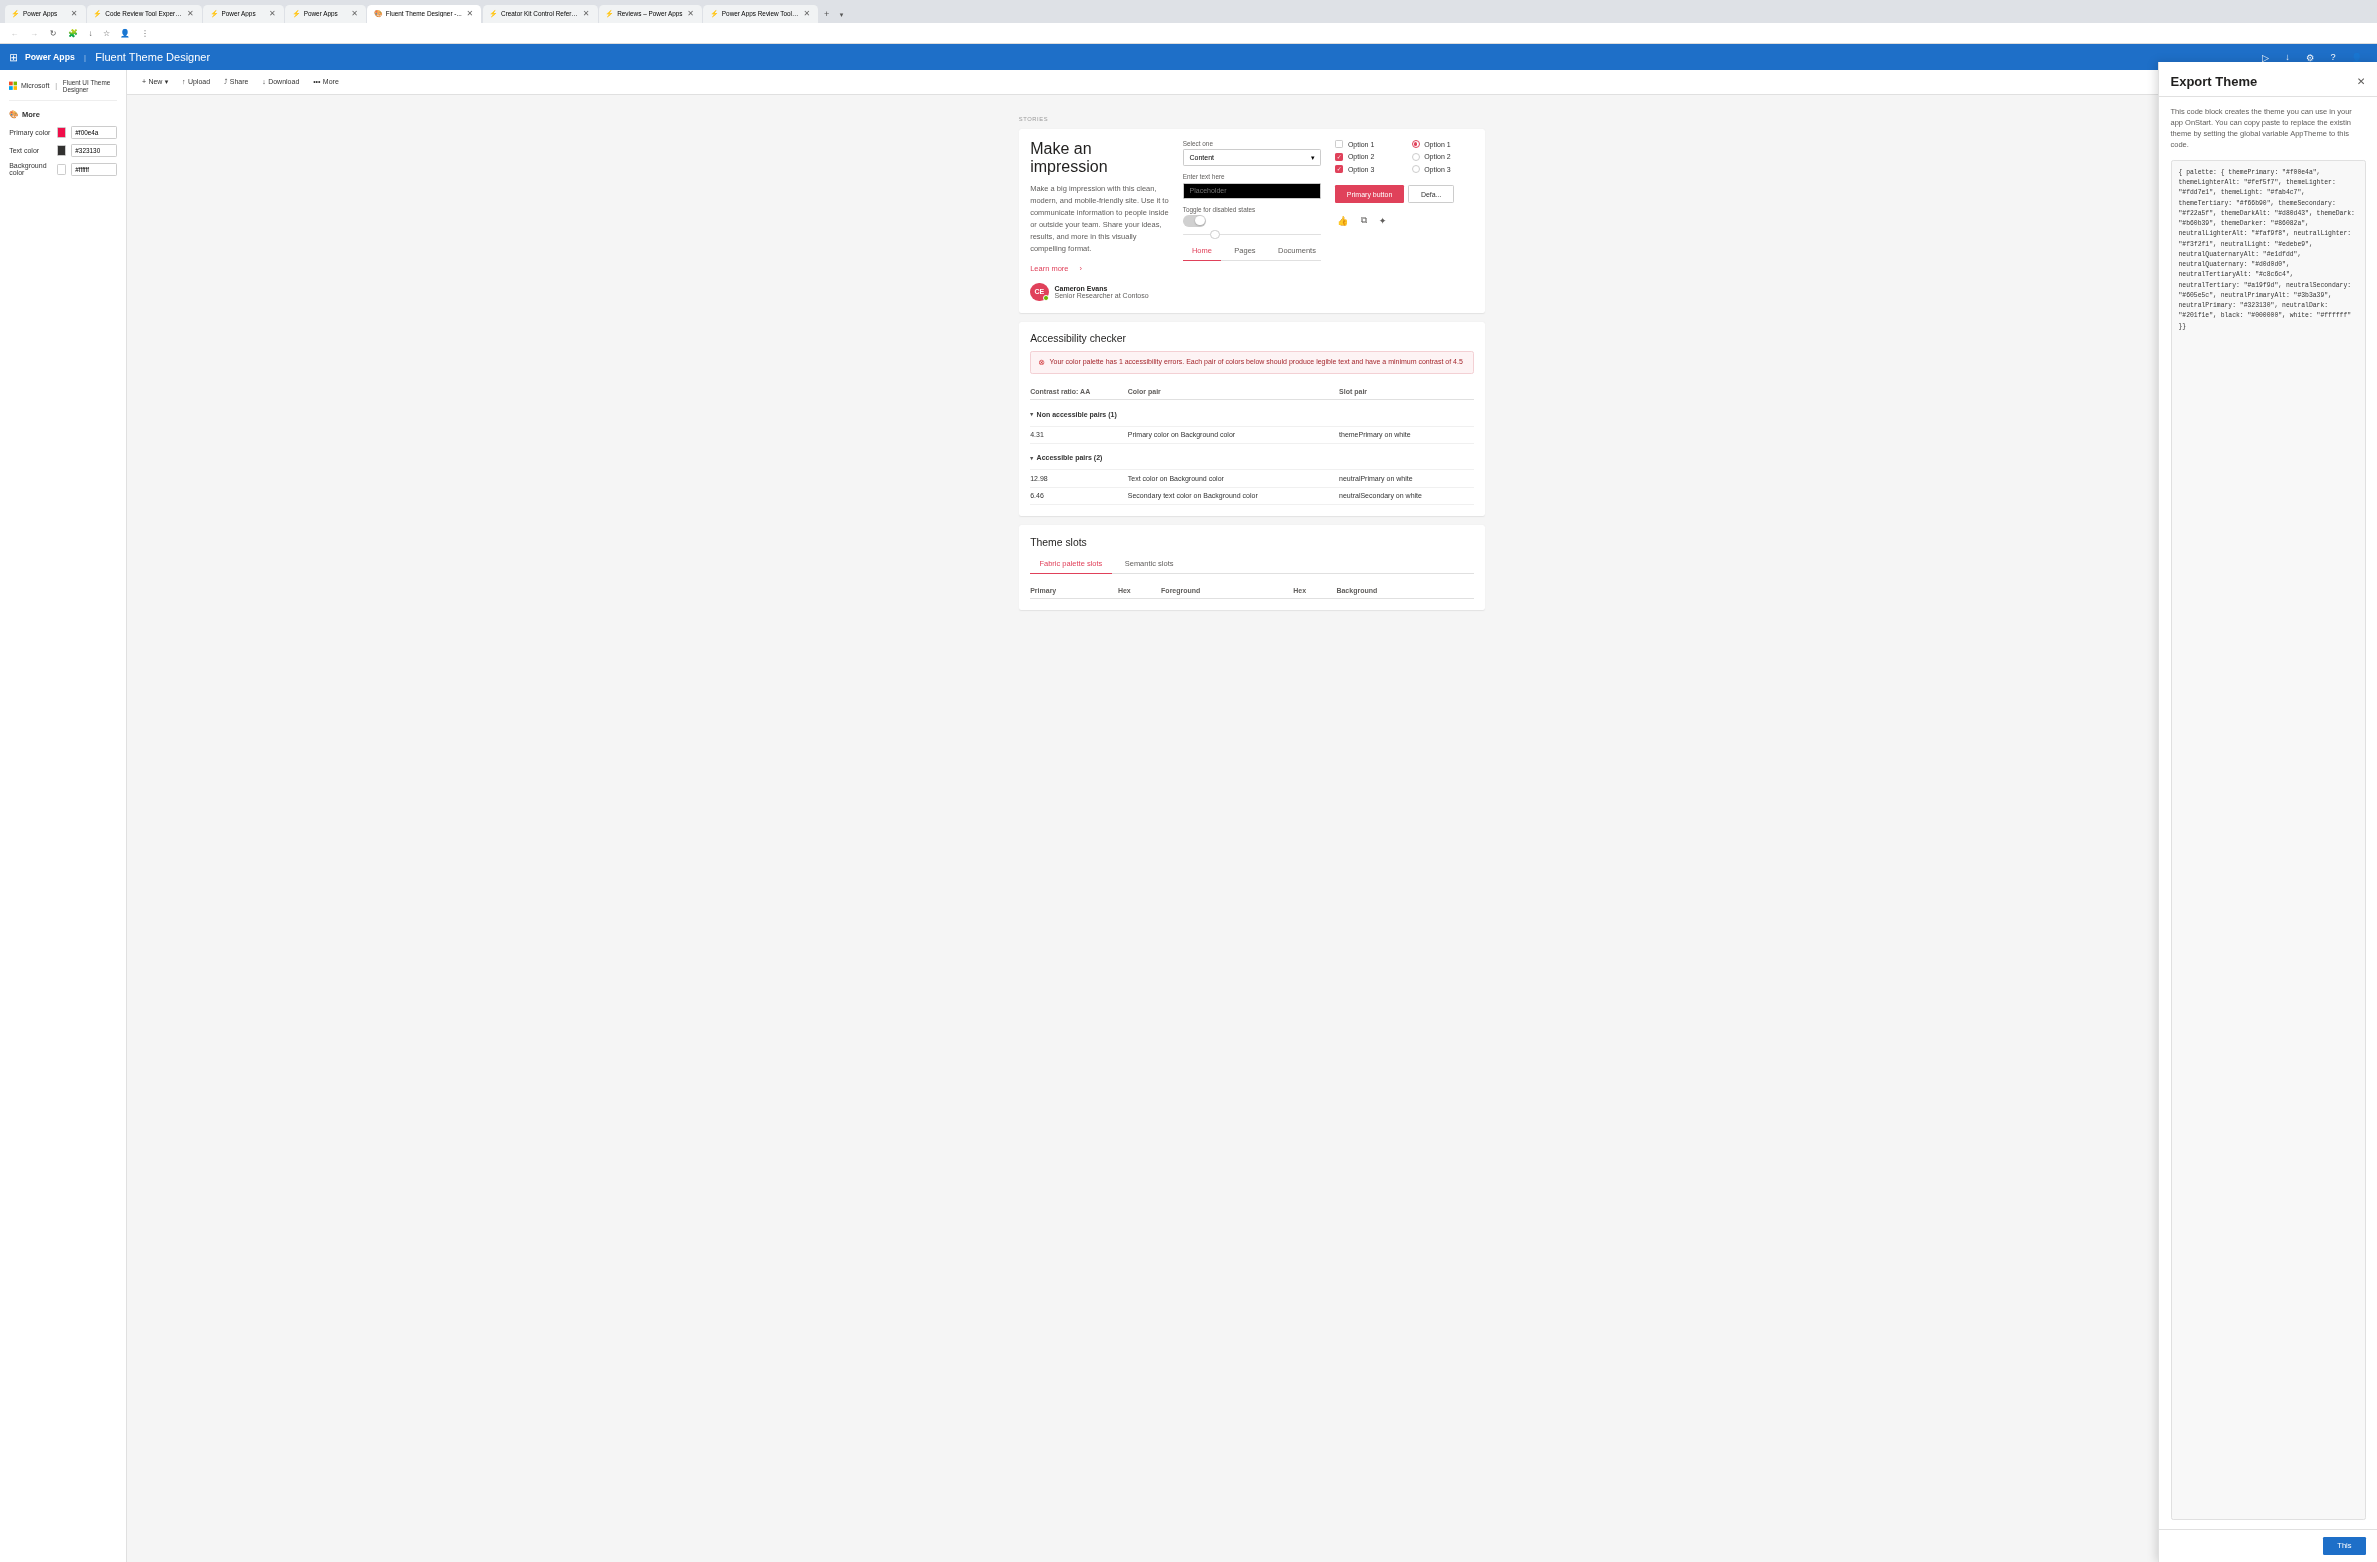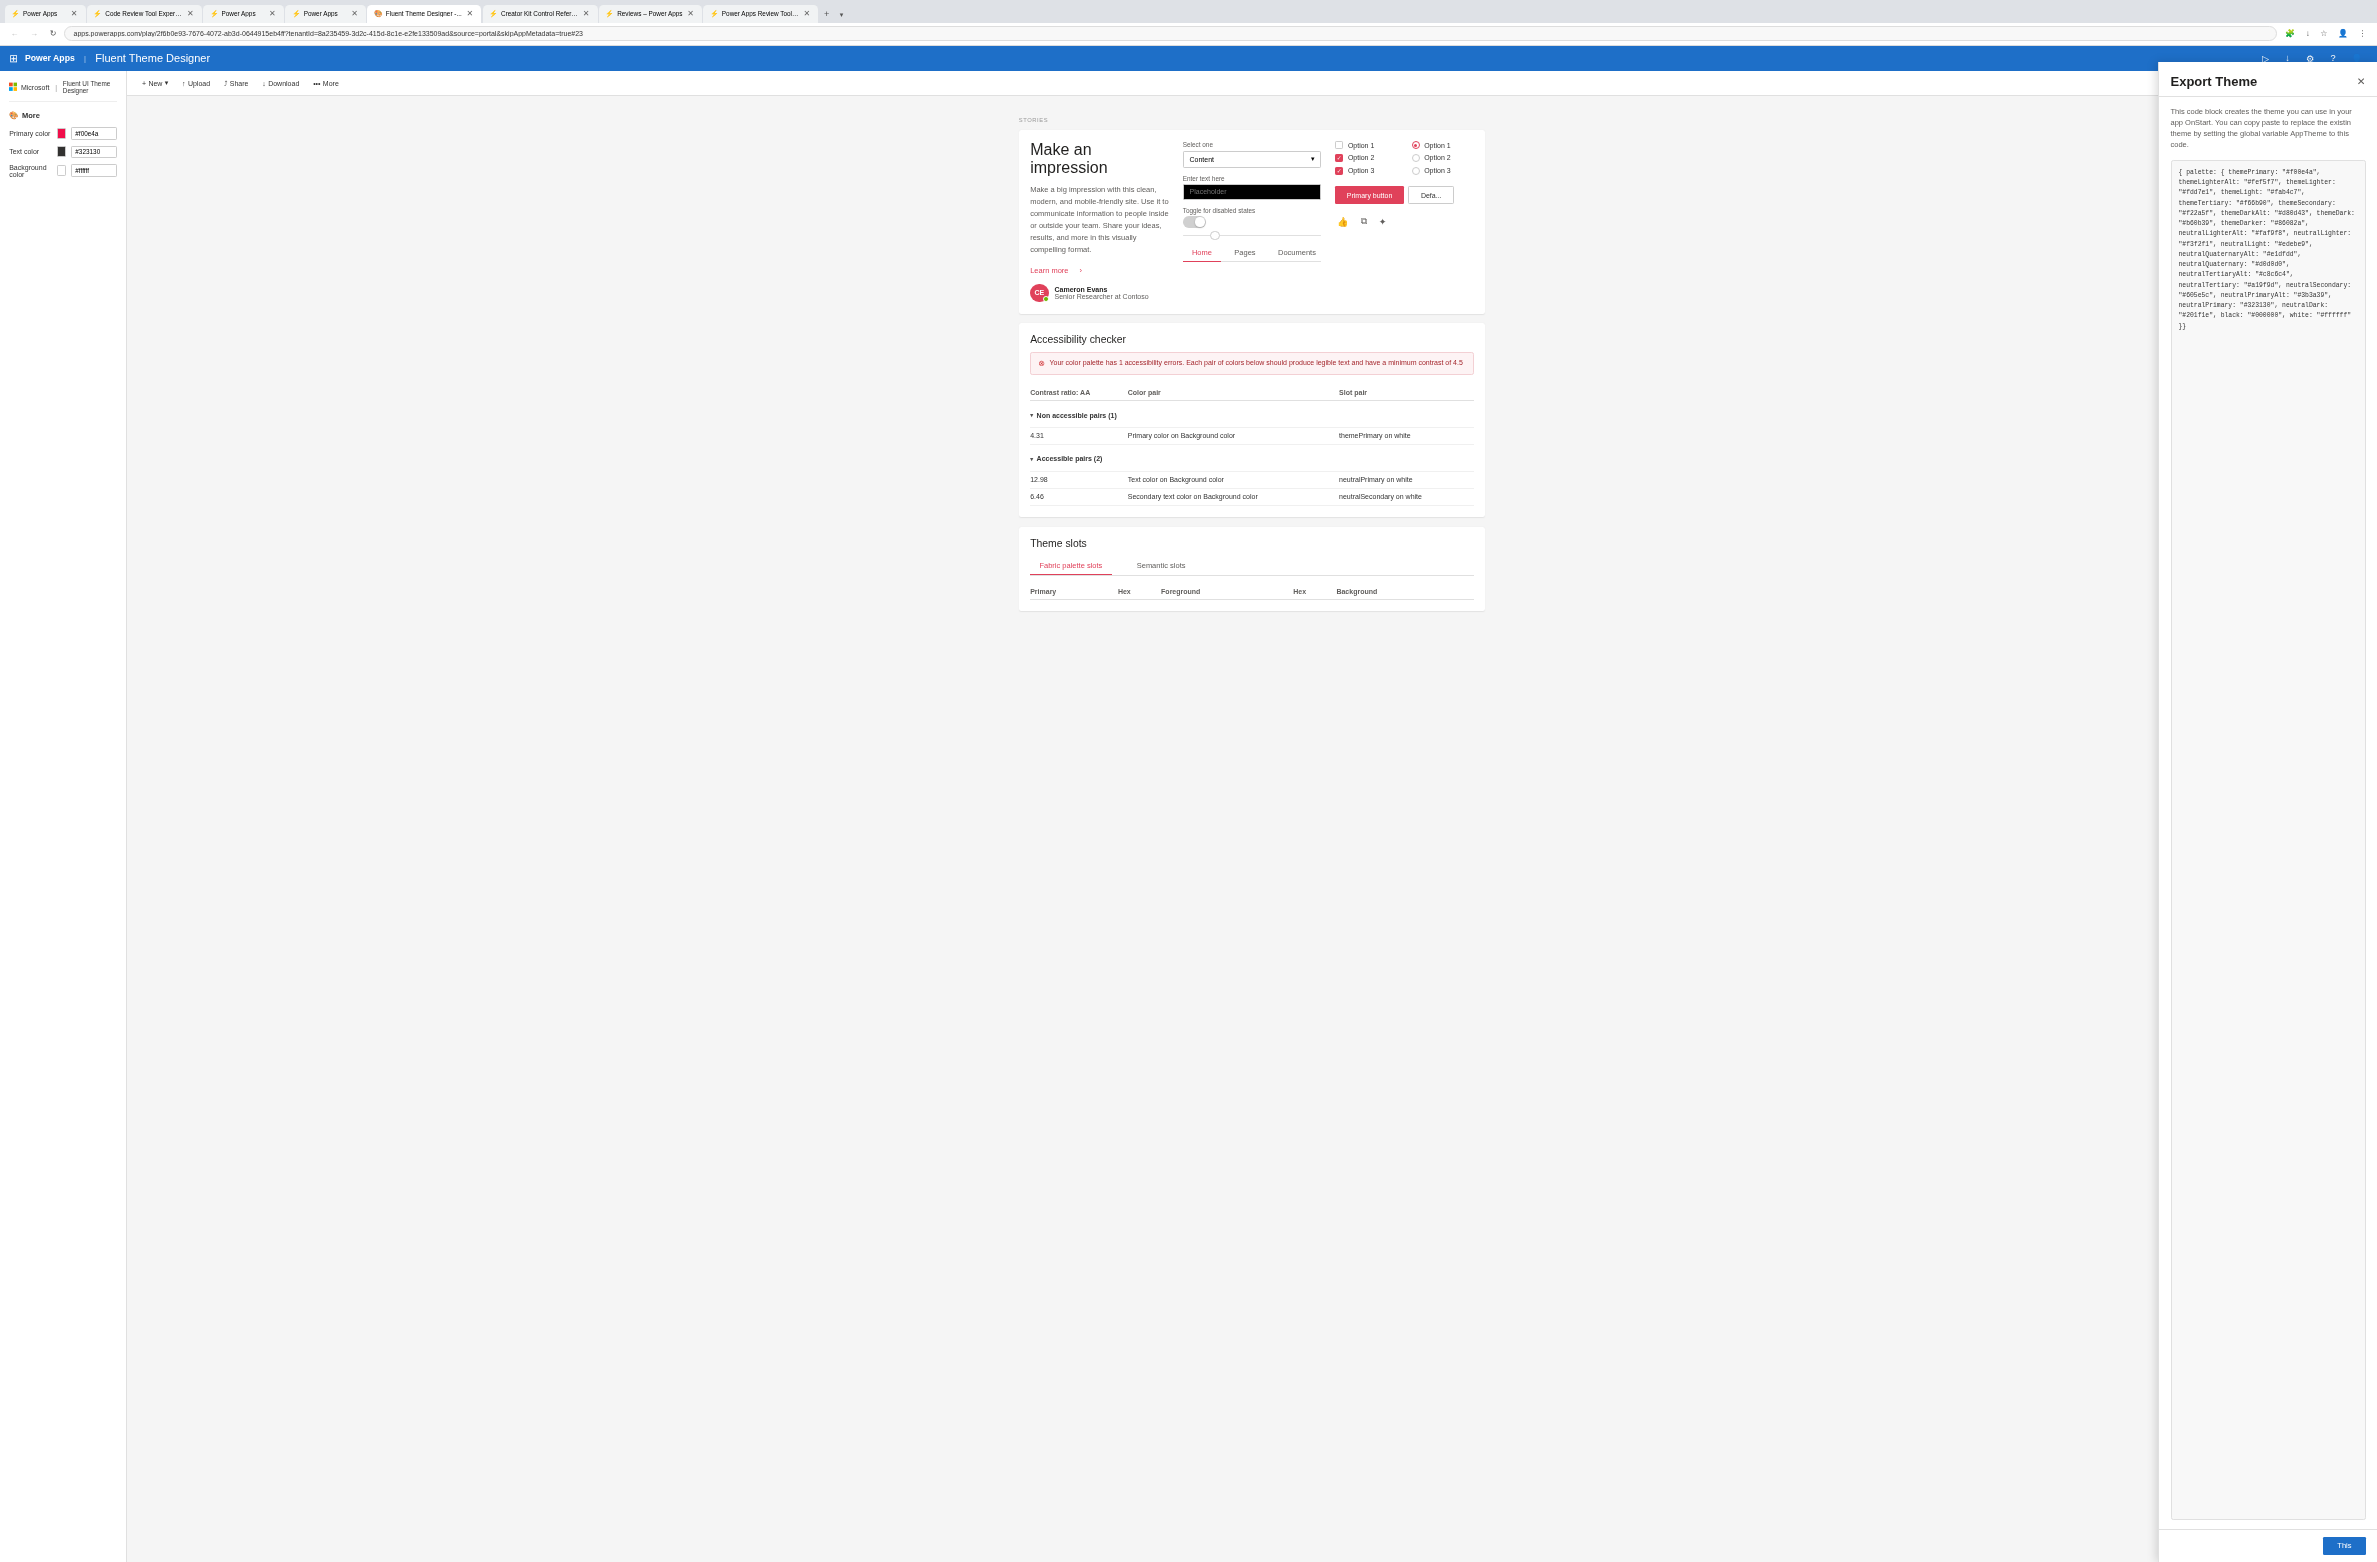--- a/index.html
+++ b/index.html
@@ -100,21 +100,21 @@
     .error-icon { color: #d13438; font-size: 8px; }
 
     .accessibility-table { width: 100%; border-collapse: collapse; }
     .accessibility-table th { text-align: left; font-size: 7px; color: #605e5c; font-weight: 600; padding: 4.6px 0; border-bottom: 0.6px solid #e0e0e0; }
     .accessibility-table td { padding: 4.6px 0; font-size: 7px; color: #333; border-bottom: 0.6px solid #f0f0f0; }
     .section-header { font-size: 7px; font-weight: 600; color: #333; padding: 5.8px 0 3.5px; display: flex; align-items: center; gap: 3.5px; }
     .chevron { font-size: 5.8px; color: #555; }
 
     
     .theme-slots-section { padding: 11.5px; background: #fff; }
-    .theme-tabs { display: flex; gap: 16px; border-bottom: 0.6px solid #e0e0e0; margin-bottom: 9.2px; }
+    .theme-tabs { display: flex; gap: 4px; border-bottom: 0.6px solid #e0e0e0; margin-bottom: 9.2px; }
     .theme-tab { padding: 4.6px 9.2px; font-size: 7.5px; cursor: pointer; color: #605e5c; }
     .theme-tab.active { color: #e0415a; border-bottom: 1.2px solid #e0415a; margin-bottom: -0.6px; }
     .theme-slots-table th { text-align: left; font-size: 7px; color: #605e5c; padding: 3.5px 0; border-bottom: 0.6px solid #e0e0e0; }
     .theme-slots-table { width: 100%; border-collapse: collapse; }
 
     
     .export-panel { position: fixed; right: 0; top: 62px; width: 219px; height: calc(100vh - 62px); background: #fff; border-left: 0.6px solid #e0e0e0; z-index: 100; display: flex; flex-direction: column; box-shadow: -2.3px 0 9.2px rgba(0,0,0,0.15); }
     .export-header { display: flex; align-items: center; justify-content: space-between; padding: 11.5px 11.5px 7px; border-bottom: 0.6px solid #e0e0e0; }
     .export-title { font-size: 13px; font-weight: 600; color: #201f1e; }
     .export-close-btn { background: none; border: none; cursor: pointer; font-size: 10.4px; color: #605e5c; }
@@ -184,21 +184,20 @@
       <span class="tab-close">✕</span>
     </div>
     <span class="new-tab-btn">+</span>
     <span class="tab-dropdown">▾</span>
   </div>
 
   <div class="address-bar">
     <button class="nav-btn disabled">←</button>
     <button class="nav-btn disabled">→</button>
     <button class="nav-btn">↻</button>
-    <input class="url-bar" value="apps.powerapps.com/play/2f6b0e93-7676-4072-ab3d-0644915eb4ff?tenantId=8a235459-3d2c-415d-8c1e-e2fe133509ad&amp;source=portal&amp;skipAppMetadata=true#23" style="">
     <div class="browser-actions">
       <button class="browser-action-btn">🧩</button>
       <button class="browser-action-btn">↓</button>
       <button class="browser-action-btn">☆</button>
       <button class="browser-action-btn">👤</button>
       <button class="browser-action-btn">⋮</button>
     </div>
   </div>
 </div>
 

